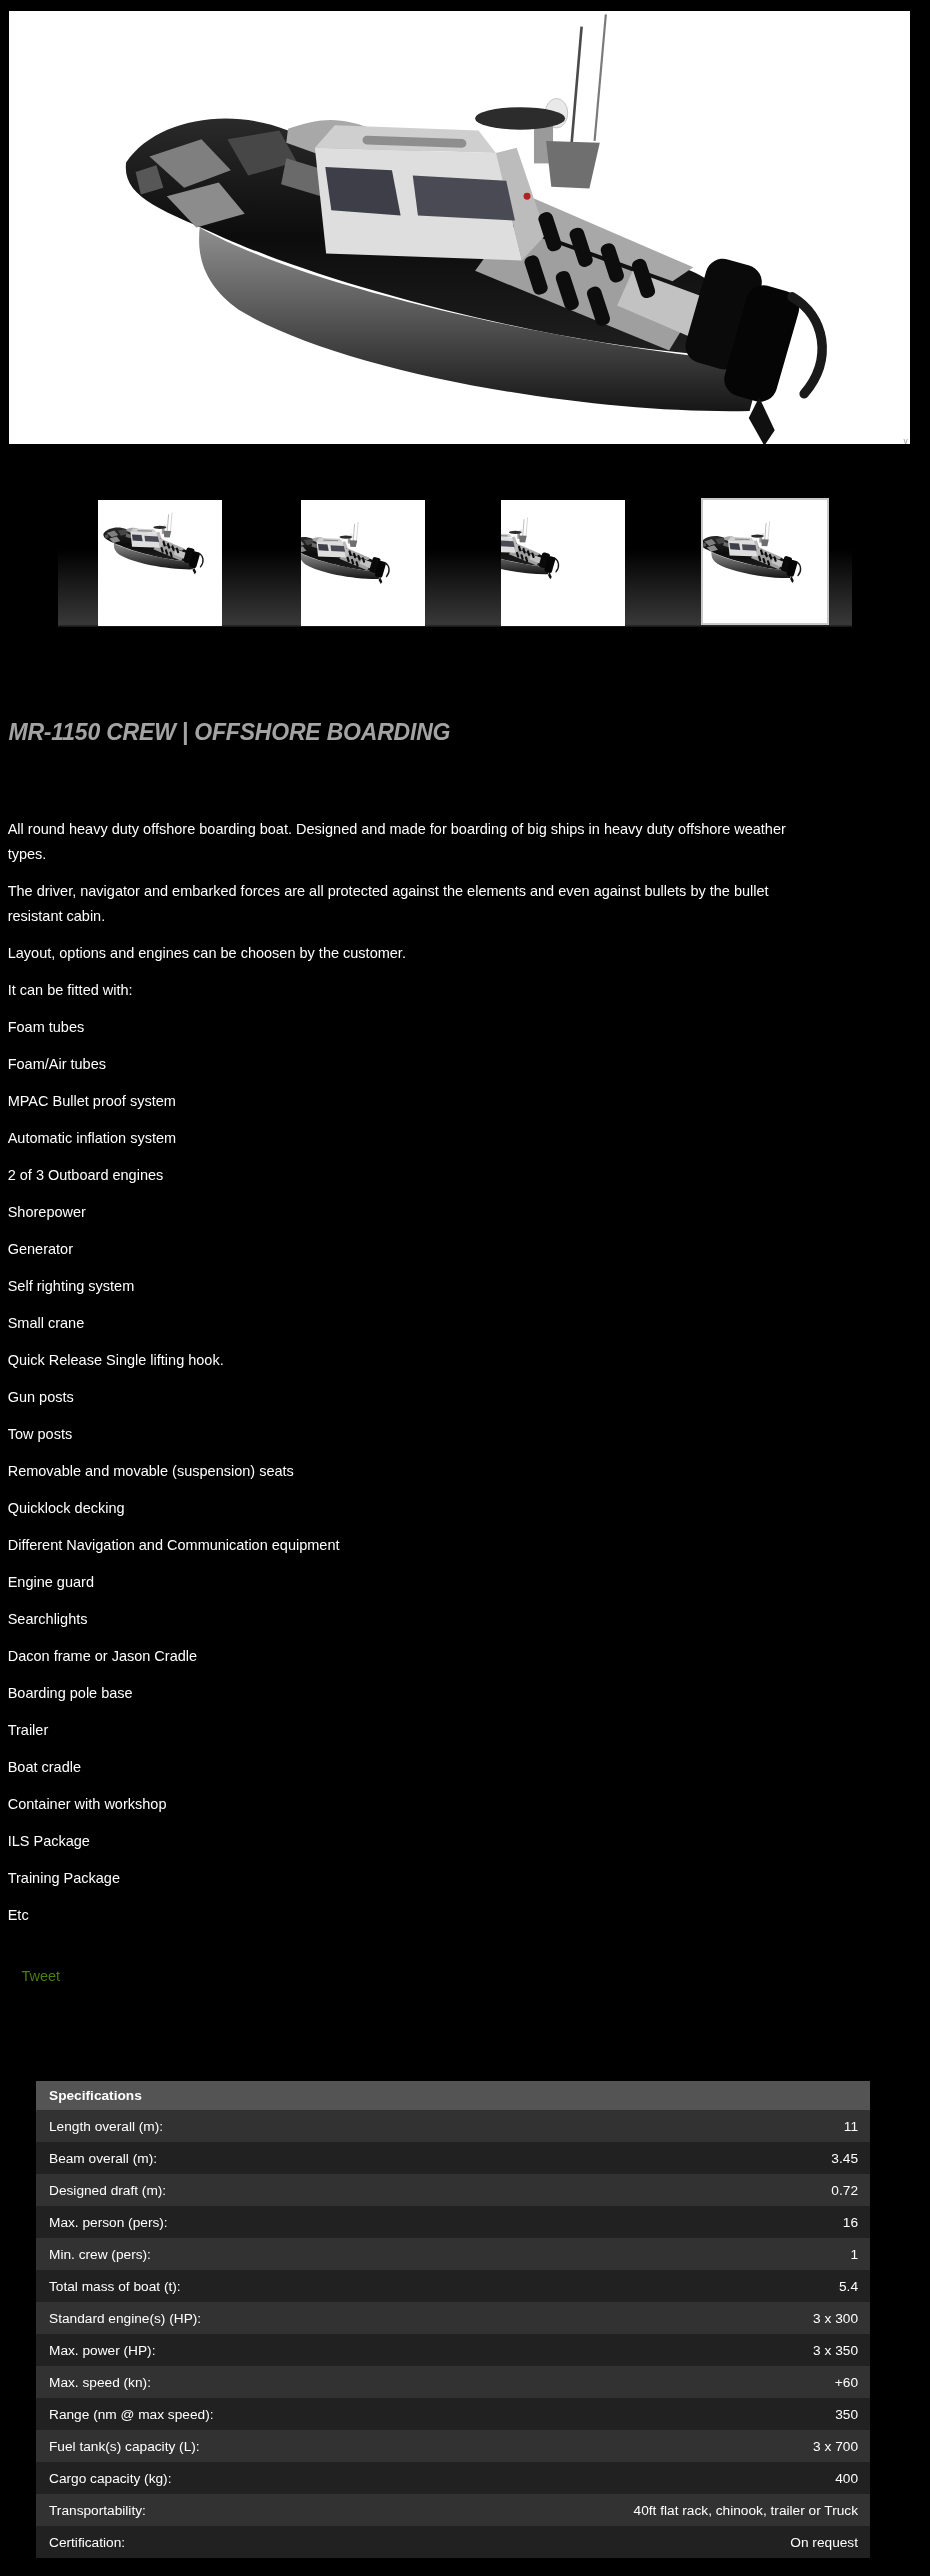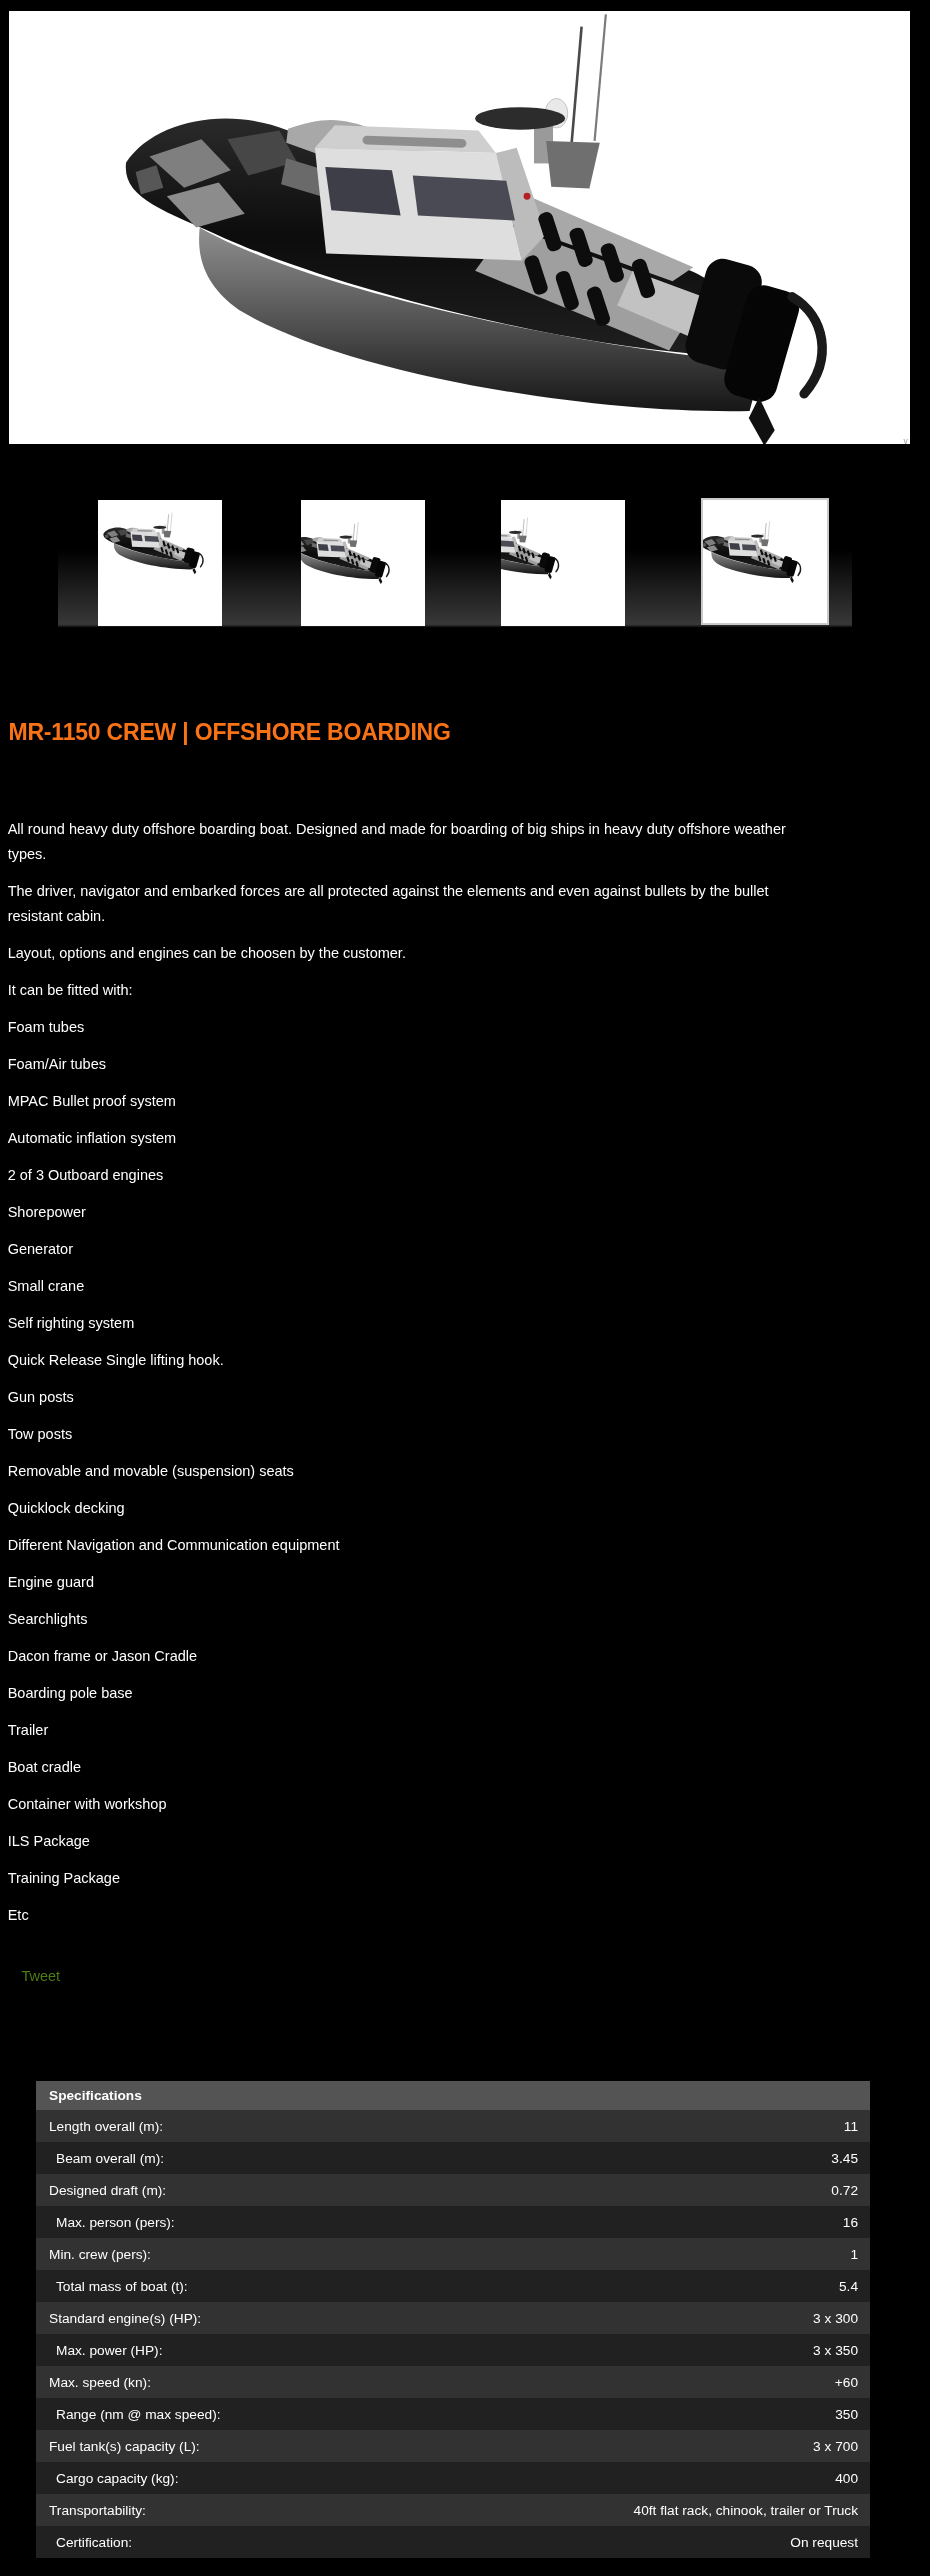--- a/index.html
+++ b/index.html
@@ -37,21 +37,21 @@
   .thumb svg { width:100%; height:100%; display:block; }
   .thumb.t1 { left:40px; }
   .thumb.t2 { left:243px; }
   .thumb.t3 { left:443px; }
   .thumb.t4 { left:643px; top:5.1px; width:128px; height:127px; border:2.6px solid #c9c9c9; }
 
   
   .page-title {
     position:absolute; left:8.5px; top:719px;
     font-size:23px; font-weight:700; letter-spacing:-0.2px;
-    color:#f97316; white-space:nowrap;
+    color:#a3a3a3; white-space:nowrap;font-style:italic;
   }
   .description {
     position:absolute; left:7.7px; top:817px; width:916px;
   }
   .description p {
     font-size:14.5px; line-height:25px; max-width:799px;
     margin-bottom:12px; color:#fff;
   }
   .features { margin-top:6px; }
   .features .li {
@@ -70,21 +70,21 @@
   .specs-header {
     height:29px; background:#545454;
     font-size:13.7px; font-weight:700; color:#fff;
     line-height:29px; padding-left:13px;
   }
   .srow {
     height:32px; display:flex; align-items:center;
     font-size:13.7px; color:#fff;
   }
   .srow.odd  { background:#323232;gap:48px; }
-  .srow.even { background:#212121;padding-left:7px; }
+  .srow.even { background:#212121; }
   .slabel { padding-left:13px; flex:1 1 auto; }
   .svalue { padding-right:12px; white-space:nowrap; }
 </style>
 </head>
 <body>
 
 <svg width="0" height="0" style="position:absolute" aria-hidden="true">
   <defs>
     <linearGradient id="hullGrad" x1="0" y1="0" x2="0" y2="1">
       <stop offset="0" stop-color="#8f8f8f"></stop>
@@ -187,22 +187,22 @@
   <p>It can be fitted with:</p>
 
   <div class="features">
     <div class="li">Foam tubes</div>
     <div class="li">Foam/Air tubes</div>
     <div class="li">MPAC Bullet proof system</div>
     <div class="li">Automatic inflation system</div>
     <div class="li">2 of 3 Outboard engines</div>
     <div class="li">Shorepower</div>
     <div class="li">Generator</div>
+    <div class="li">Self righting system</div>
     <div class="li">Small crane</div>
-    <div class="li">Self righting system</div>
     <div class="li">Quick Release Single lifting hook.</div>
     <div class="li">Gun posts</div>
     <div class="li">Tow posts</div>
     <div class="li">Removable and movable (suspension) seats</div>
     <div class="li">Quicklock decking</div>
     <div class="li">Different Navigation and Communication equipment</div>
     <div class="li">Engine guard</div>
     <div class="li">Searchlights</div>
     <div class="li">Dacon frame or Jason Cradle</div>
     <div class="li">Boarding pole base</div>

